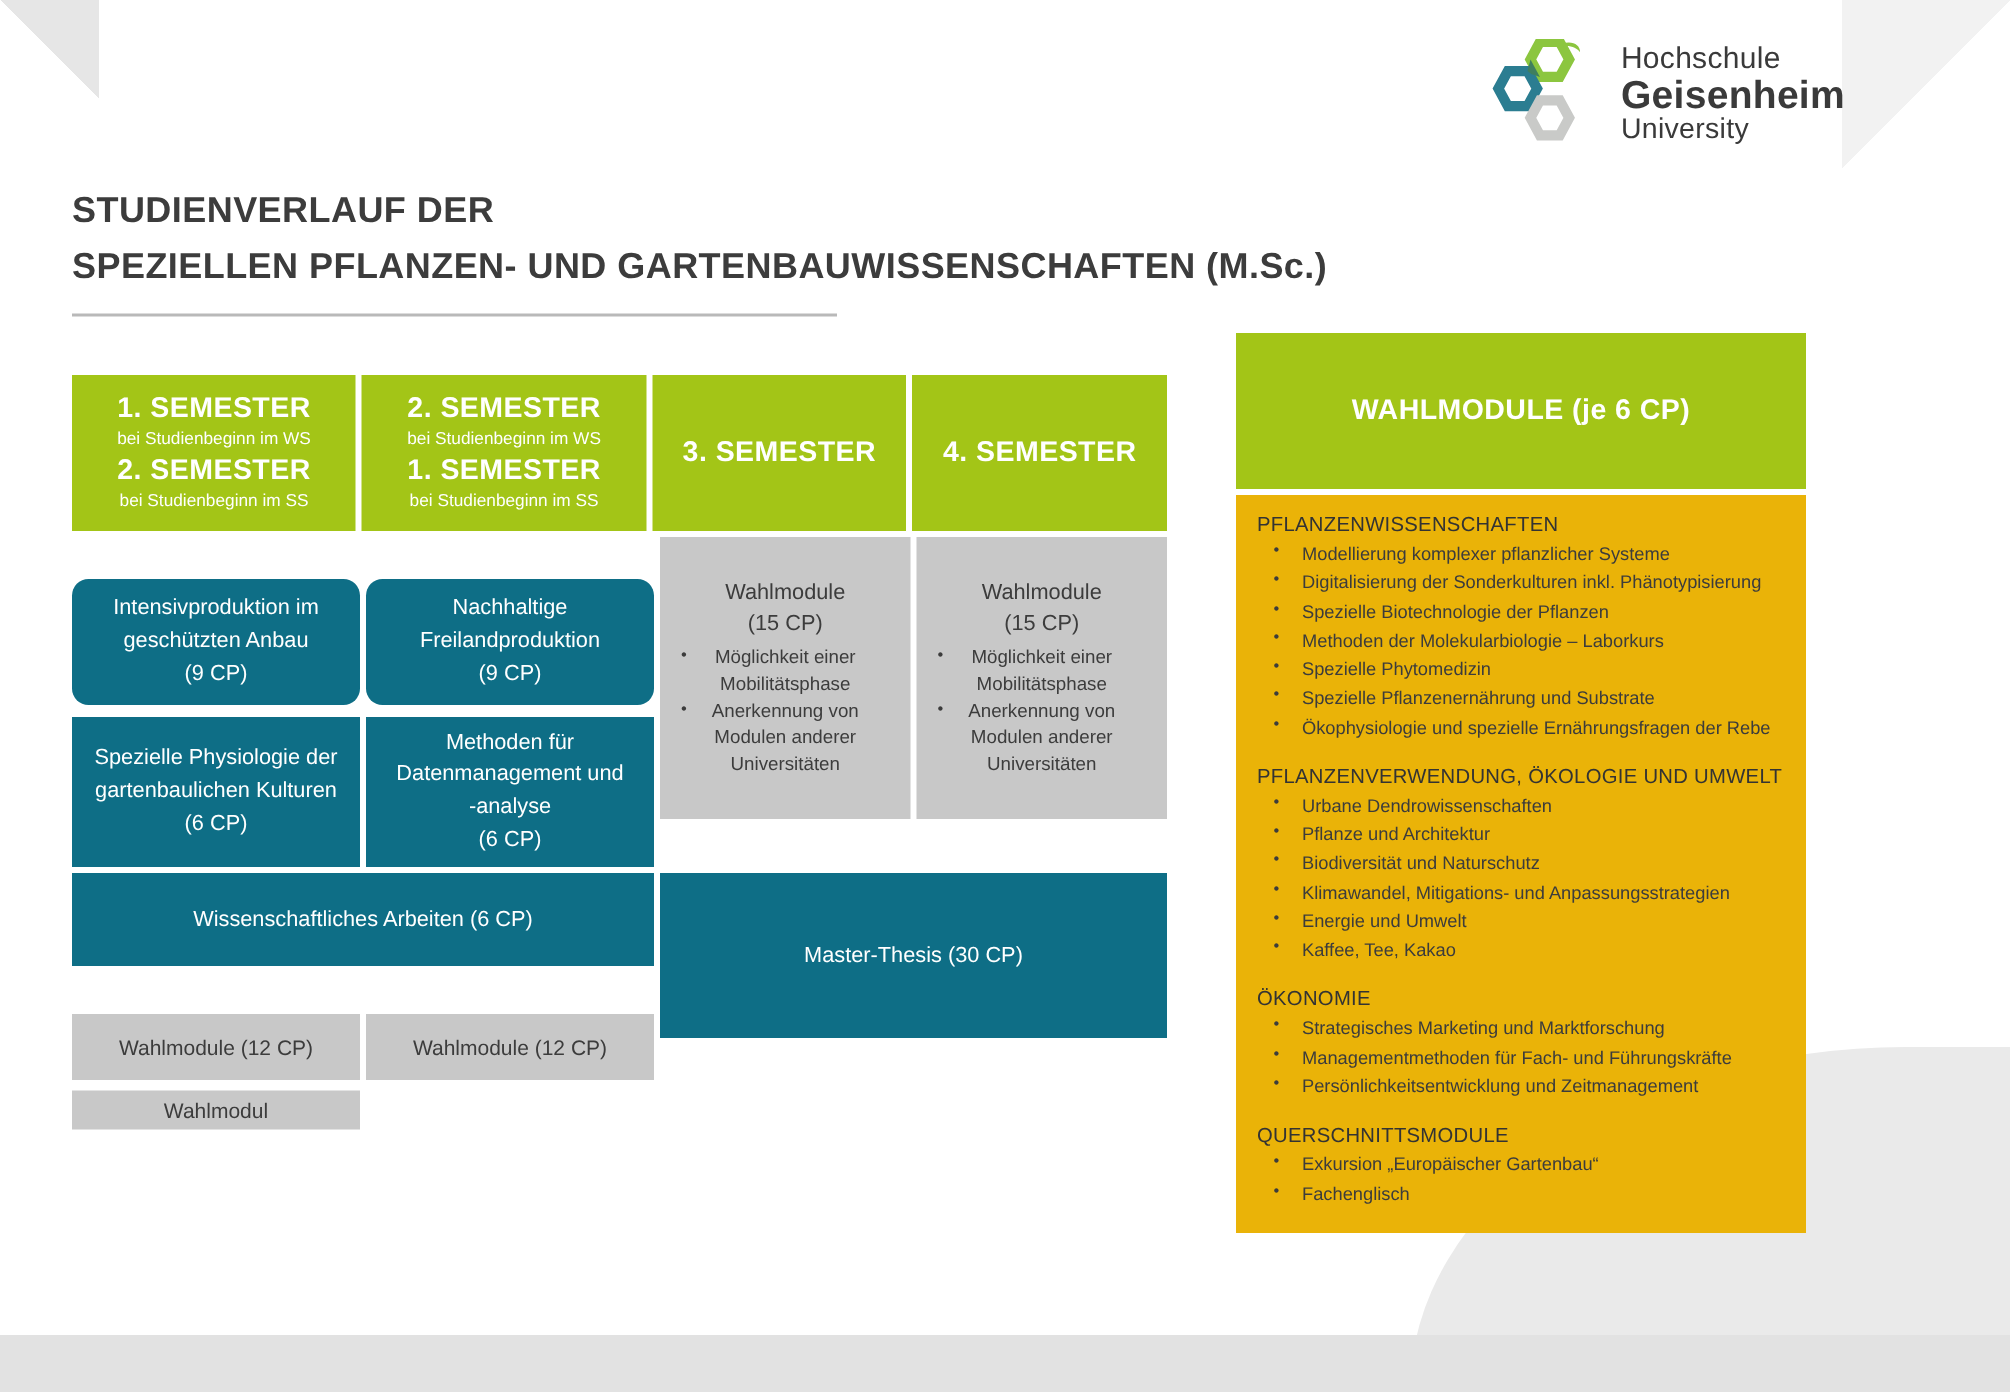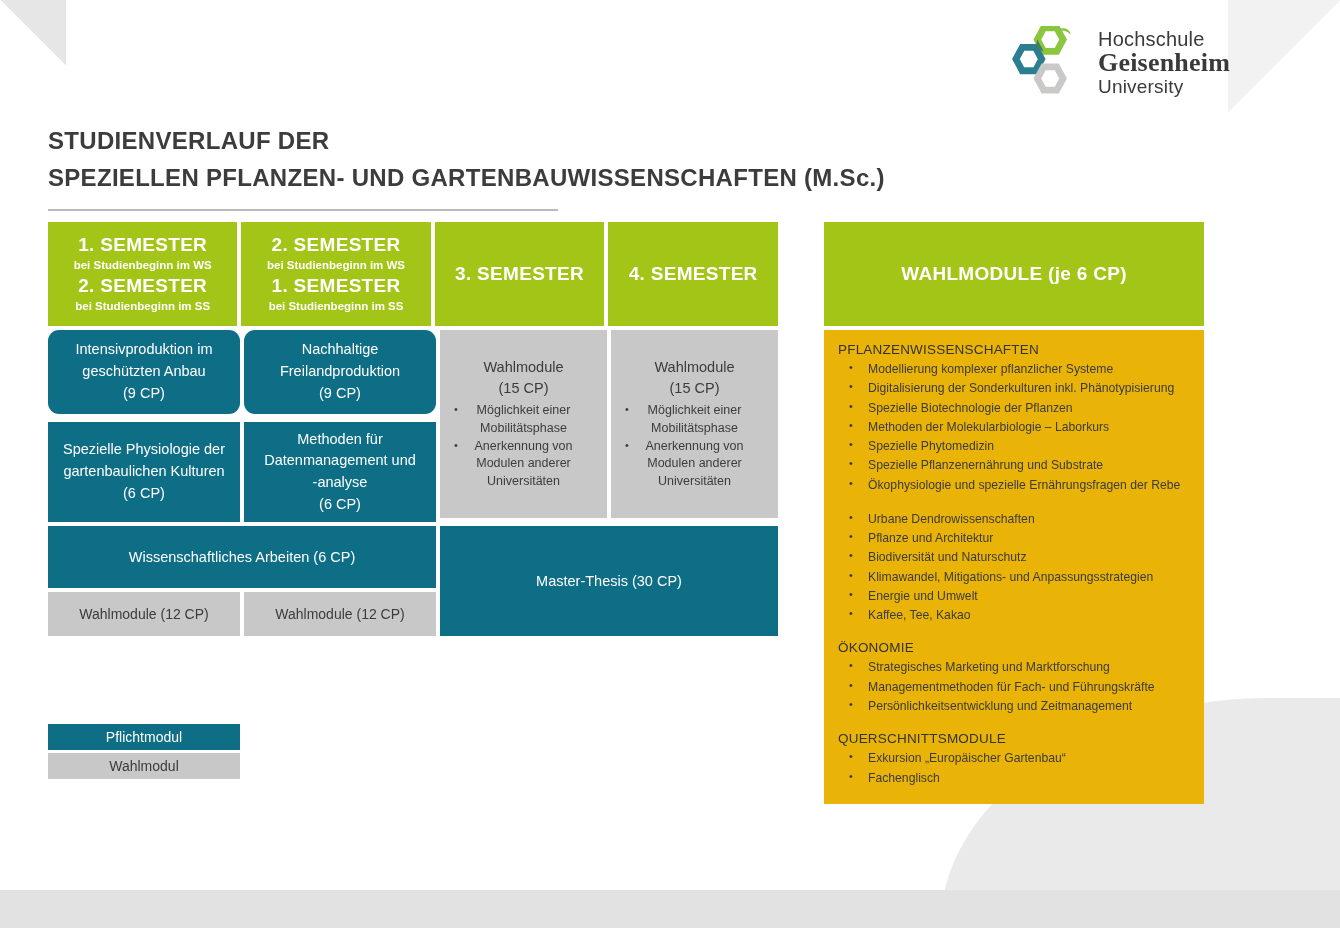--- a/index.html
+++ b/index.html
@@ -36,54 +36,54 @@
   }
 
   
   .logo {
     position: absolute; top: 26px; right: 110px;
     display: flex; align-items: center; gap: 10px;
   }
   .logo-mark { width: 78px; height: 72px; display:block; }
   .logo-text { line-height: 1.0; color: #3a3a3a; }
   .logo-l1 { font-size: 20px; letter-spacing: .2px; }
-  .logo-l2 { font-size: 26px; font-weight: bold; letter-spacing: .2px; margin-top: 1px; font-family: Liberation Serif, serif;}
+  .logo-l2 { font-size: 26px; font-weight: bold; letter-spacing: .2px; margin-top: 1px;}
   .logo-l3 { font-size: 19px; letter-spacing: .2px; margin-top: 1px;}
 
   
   .title-block { position: absolute; left: 48px; top: 122px; }
   .title-line {
     font-size: 24px; font-weight: bold; color: #3c3c3c;
     letter-spacing: .3px; line-height: 1.55;
   }
   .title-rule {
     width: 510px; height: 2px; background: #b9b9b9; margin-top: 13px;
   }
 
   
   .chart { position: absolute; left: 48px; top: 222px; width: 730px; }
-  .row { display: flex; gap: 4px; }
+  .row { display: flex; gap: 4px; margin-top: 28px; }
   .row + .row { margin-top: 4px; }
 
   .cell {
     box-sizing: border-box;
     display: flex; flex-direction: column;
     align-items: center; justify-content: center;
     text-align: center;
     color: #ffffff;
   }
   .green { background: #a3c517; }
   .teal  { background: #0e6e86; }
   .gray  { background: #c8c8c8; color: #3c3c3c; }
 
   .hdr { height: 104px; padding: 6px 4px; }
   .hdr .sem-big {
     font-size: 19px; font-weight: bold; letter-spacing: .3px; line-height: 1.25;
   }
-  .hdr .sem-small { font-size: 11.5px; font-weight: bold; line-height: 1.5; }
+  .hdr .sem-small { font-size: 11.5px; font-weight: normal; line-height: 1.5; }
   .hdr .sem-solo { font-size: 19px; font-weight: bold; letter-spacing: .3px; }
 
   .col-a, .col-b { width: 192px; }
   .col-c, .col-d { width: 172px; }
 
   .mod { font-size: 14.5px; line-height: 1.5; padding: 6px 8px; }
   .mod-h1 { height: 84px; border-radius: 11px; }
   .mod-h2 { height: 100px; }
 
   .wahl-tall {
@@ -241,40 +241,40 @@
       <div class="row">
         <div class="cell gray wahl12 col-a">Wahlmodule (12 CP)</div>
         <div class="cell gray wahl12 col-b">Wahlmodule (12 CP)</div>
       </div>
     </div>
     <div class="cell teal thesis stack-right">Master-Thesis (30 CP)</div>
   </div>
 </div>
 
 <div class="legend">
-  <div class="legend-item teal">Pflichtmodul</div>
   <div class="legend-item gray">Wahlmodul</div>
 </div>
 
 <div class="panel">
   <div class="panel-hdr">WAHLMODULE  (je 6 CP)</div>
   <div class="panel-body" id="panel-body">
       <div class="grp">
         <div class="grp-title">PFLANZENWISSENSCHAFTEN</div>
         <ul>
           <li><span class="b">•</span><span>Modellierung komplexer pflanzlicher Systeme</span></li>
           <li><span class="b">•</span><span>Digitalisierung der Sonderkulturen inkl. Phänotypisierung</span></li>
           <li><span class="b">•</span><span>Spezielle Biotechnologie der Pflanzen</span></li>
           <li><span class="b">•</span><span>Methoden der Molekularbiologie – Laborkurs</span></li>
           <li><span class="b">•</span><span>Spezielle Phytomedizin</span></li>
           <li><span class="b">•</span><span>Spezielle Pflanzenernährung und Substrate</span></li>
           <li><span class="b">•</span><span>Ökophysiologie und spezielle Ernährungsfragen der Rebe</span></li>
         </ul>
       </div>
       <div class="grp">
+        <div class="grp-title">PFLANZENVERWENDUNG, ÖKOLOGIE UND UMWELT</div>
         <ul>
           <li><span class="b">•</span><span>Urbane Dendrowissenschaften</span></li>
           <li><span class="b">•</span><span>Pflanze und Architektur</span></li>
           <li><span class="b">•</span><span>Biodiversität und Naturschutz</span></li>
           <li><span class="b">•</span><span>Klimawandel, Mitigations- und Anpassungsstrategien</span></li>
           <li><span class="b">•</span><span>Energie und Umwelt</span></li>
           <li><span class="b">•</span><span>Kaffee, Tee, Kakao</span></li>
         </ul>
       </div>
       <div class="grp">

